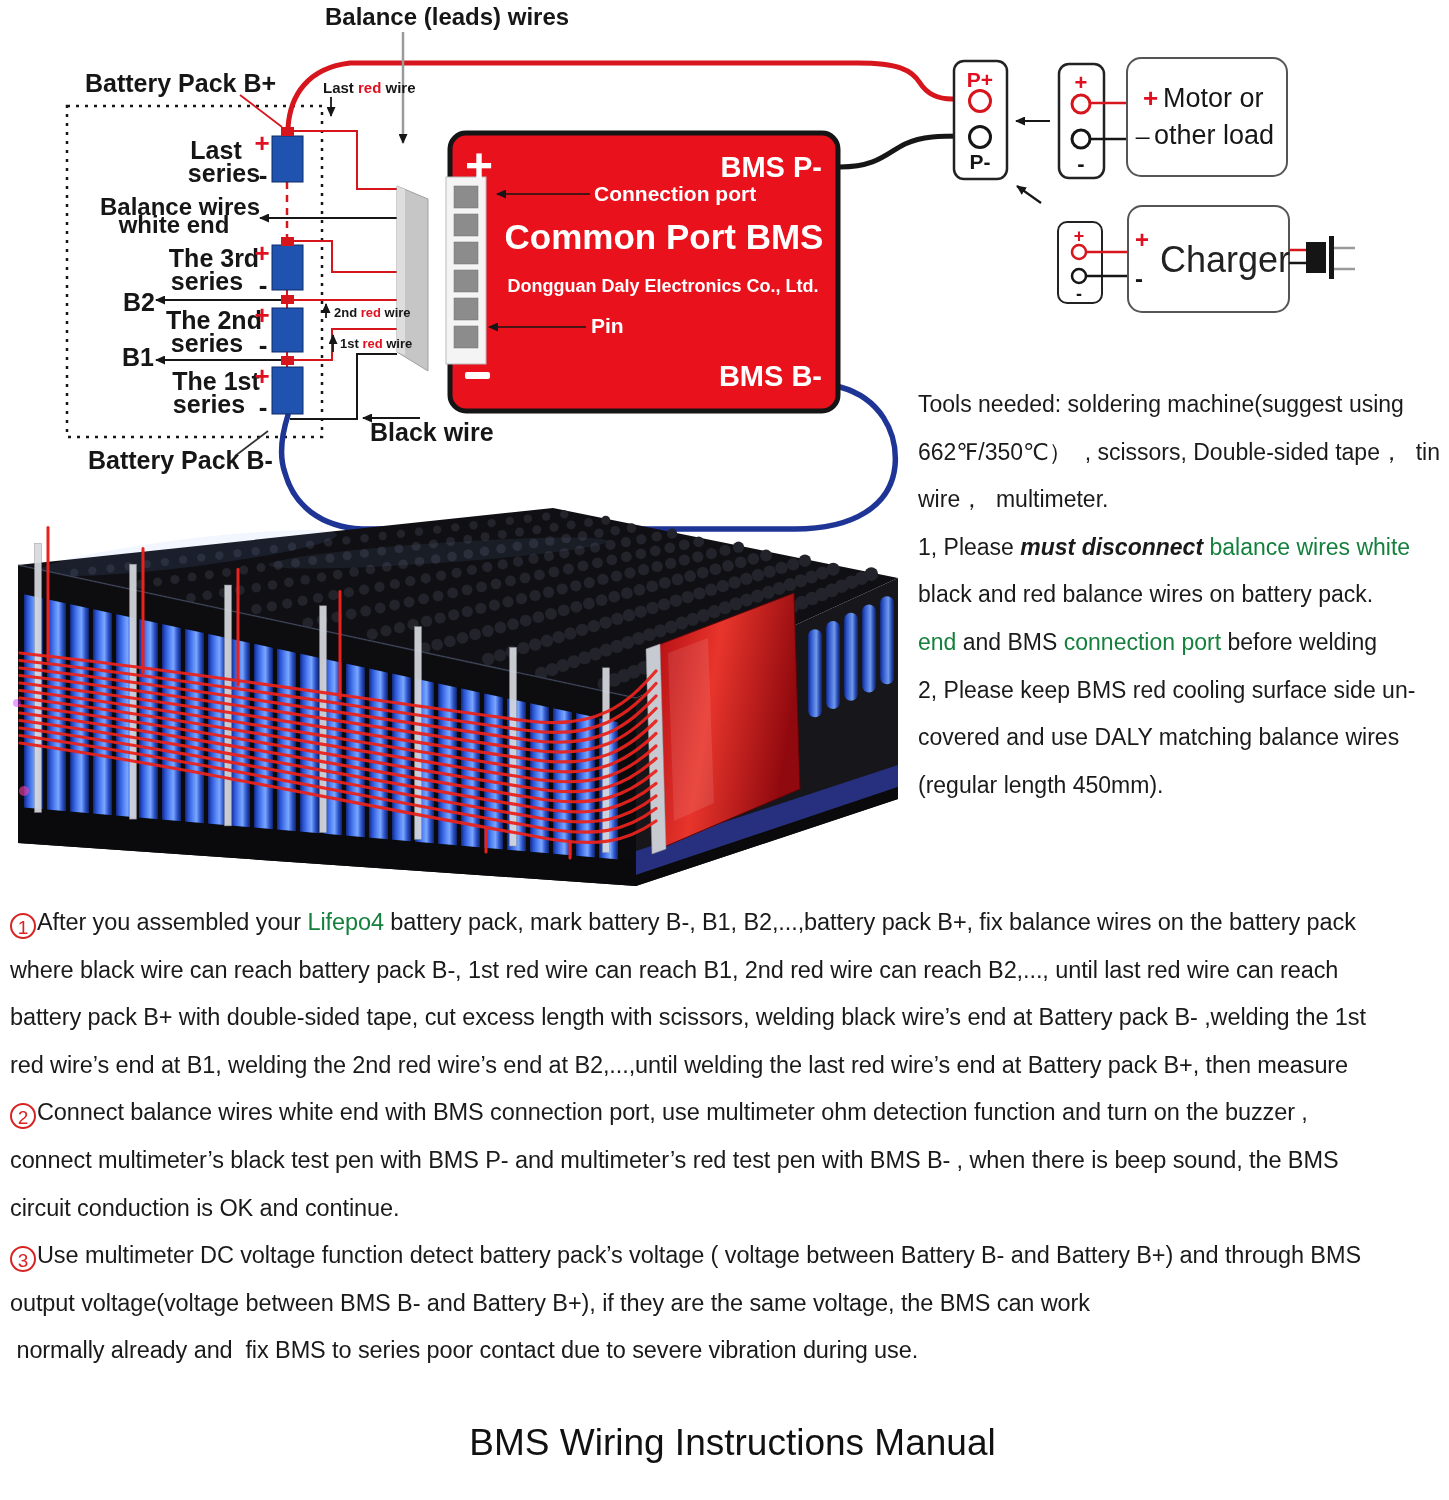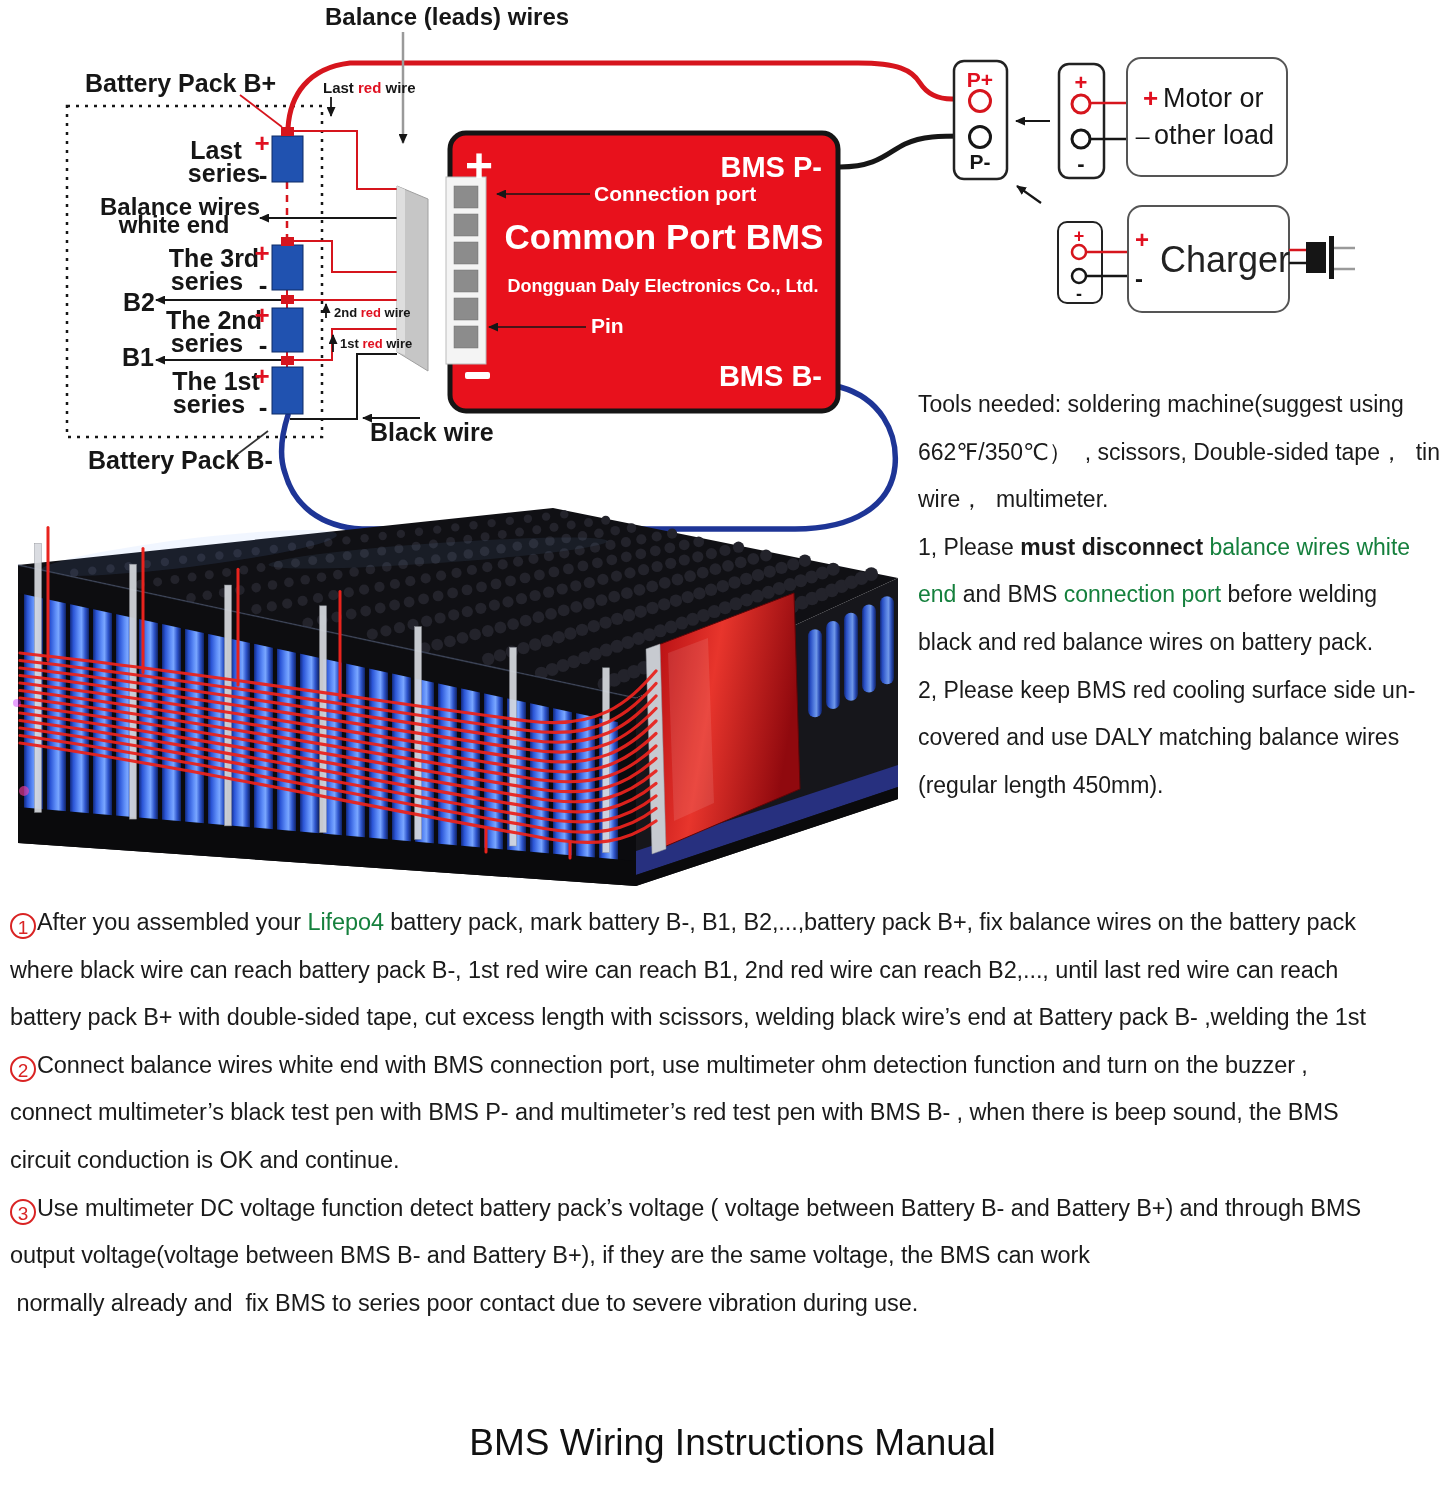--- a/index.html
+++ b/index.html
@@ -6,21 +6,21 @@
   #page{position:relative;width:1449px;height:1500px;background:#fff;overflow:hidden;
         font-family:"Liberation Sans","DejaVu Sans",sans-serif;color:#1a1a1a;}
   svg text{font-family:"Liberation Sans","DejaVu Sans",sans-serif;}
   #diagram{position:absolute;left:0;top:0;}
   #photo{position:absolute;left:8px;top:503px;}
   .note{position:absolute;left:918px;top:381px;width:530px;font-size:23px;}
   .note .nline{height:47.6px;line-height:47.6px;white-space:pre;}
   .instr{position:absolute;left:10px;top:899px;width:1436px;font-size:23.5px;letter-spacing:-0.1px;}
   .instr .iline{height:47.6px;line-height:47.6px;white-space:pre;}
   .red{color:#15803d;}
-  .b{font-weight:bold;}
+  .b{font-weight:bold;font-style:italic;}
   .circ{display:inline-block;width:26px;height:26px;border:2px solid #d92323;border-radius:50%;
         color:#d92323;text-align:center;line-height:25px;font-size:19px;box-sizing:border-box;
         vertical-align:-4px;margin-right:1px;letter-spacing:0;}
   .title{position:absolute;left:8px;top:1422px;width:1449px;text-align:center;font-size:37px;color:#111;}
 </style>
 </head>
 <body>
 
 <div id="page">
 
@@ -567,31 +567,32 @@
       </g>
     <circle cx="16" cy="288" r="5" fill="#ff3fa8" opacity="0.6"></circle>
     <circle cx="9" cy="200" r="4" fill="#cc33ff" opacity="0.45"></circle>
   </svg>
 
   <div class="note">
     <div class="nline">Tools needed: soldering machine(suggest using</div>
     <div class="nline">662℉/350℃）  , scissors, Double-sided tape，  tin</div>
     <div class="nline">wire，  multimeter.</div>
     <div class="nline"><span>1, Please </span><span class="b">must disconnect </span><span class="red">balance wires white</span></div>
+    <div class="nline">black and red balance wires on battery pack.</div>
     <div class="nline"><span class="red">end</span><span> and BMS </span><span class="red">connection port</span><span> before welding</span></div>
-    <div class="nline">black and red balance wires on battery pack.</div>
     <div class="nline">2, Please keep BMS red cooling surface side un-</div>
     <div class="nline">covered and use DALY matching balance wires</div>
     <div class="nline">(regular length 450mm).</div>
   </div>
 
   <div class="instr">
     <div class="iline"><span class="circ">1</span><span>After you assembled your </span><span class="red">Lifepo4</span><span> battery pack, mark battery B-, B1, B2,...,battery pack B+, fix balance wires on the battery pack</span></div>
     <div class="iline">where black wire can reach battery pack B-, 1st red wire can reach B1, 2nd red wire can reach B2,..., until last red wire can reach</div>
     <div class="iline">battery pack B+ with double-sided tape, cut excess length with scissors, welding black wire’s end at Battery pack B- ,welding the 1st</div>
+    <div class="iline">red wire’s end at B1, welding the 2nd red wire’s end at B2,...,until welding the last red wire’s end at Battery pack B+, then measure</div>
     <div class="iline"><span class="circ">2</span><span>Connect balance wires white end with BMS connection port, use multimeter ohm detection function and turn on the buzzer ,</span></div>
     <div class="iline">connect multimeter’s black test pen with BMS P- and multimeter’s red test pen with BMS B- , when there is beep sound, the BMS</div>
     <div class="iline">circuit conduction is OK and continue.</div>
     <div class="iline"><span class="circ">3</span><span>Use multimeter DC voltage function detect battery pack’s voltage ( voltage between Battery B- and Battery B+) and through BMS</span></div>
     <div class="iline">output voltage(voltage between BMS B- and Battery B+), if they are the same voltage, the BMS can work</div>
     <div class="iline"> normally already and  fix BMS to series poor contact due to severe vibration during use.</div>
   </div>
 
   <div class="title">BMS Wiring Instructions Manual</div>
 </div>

